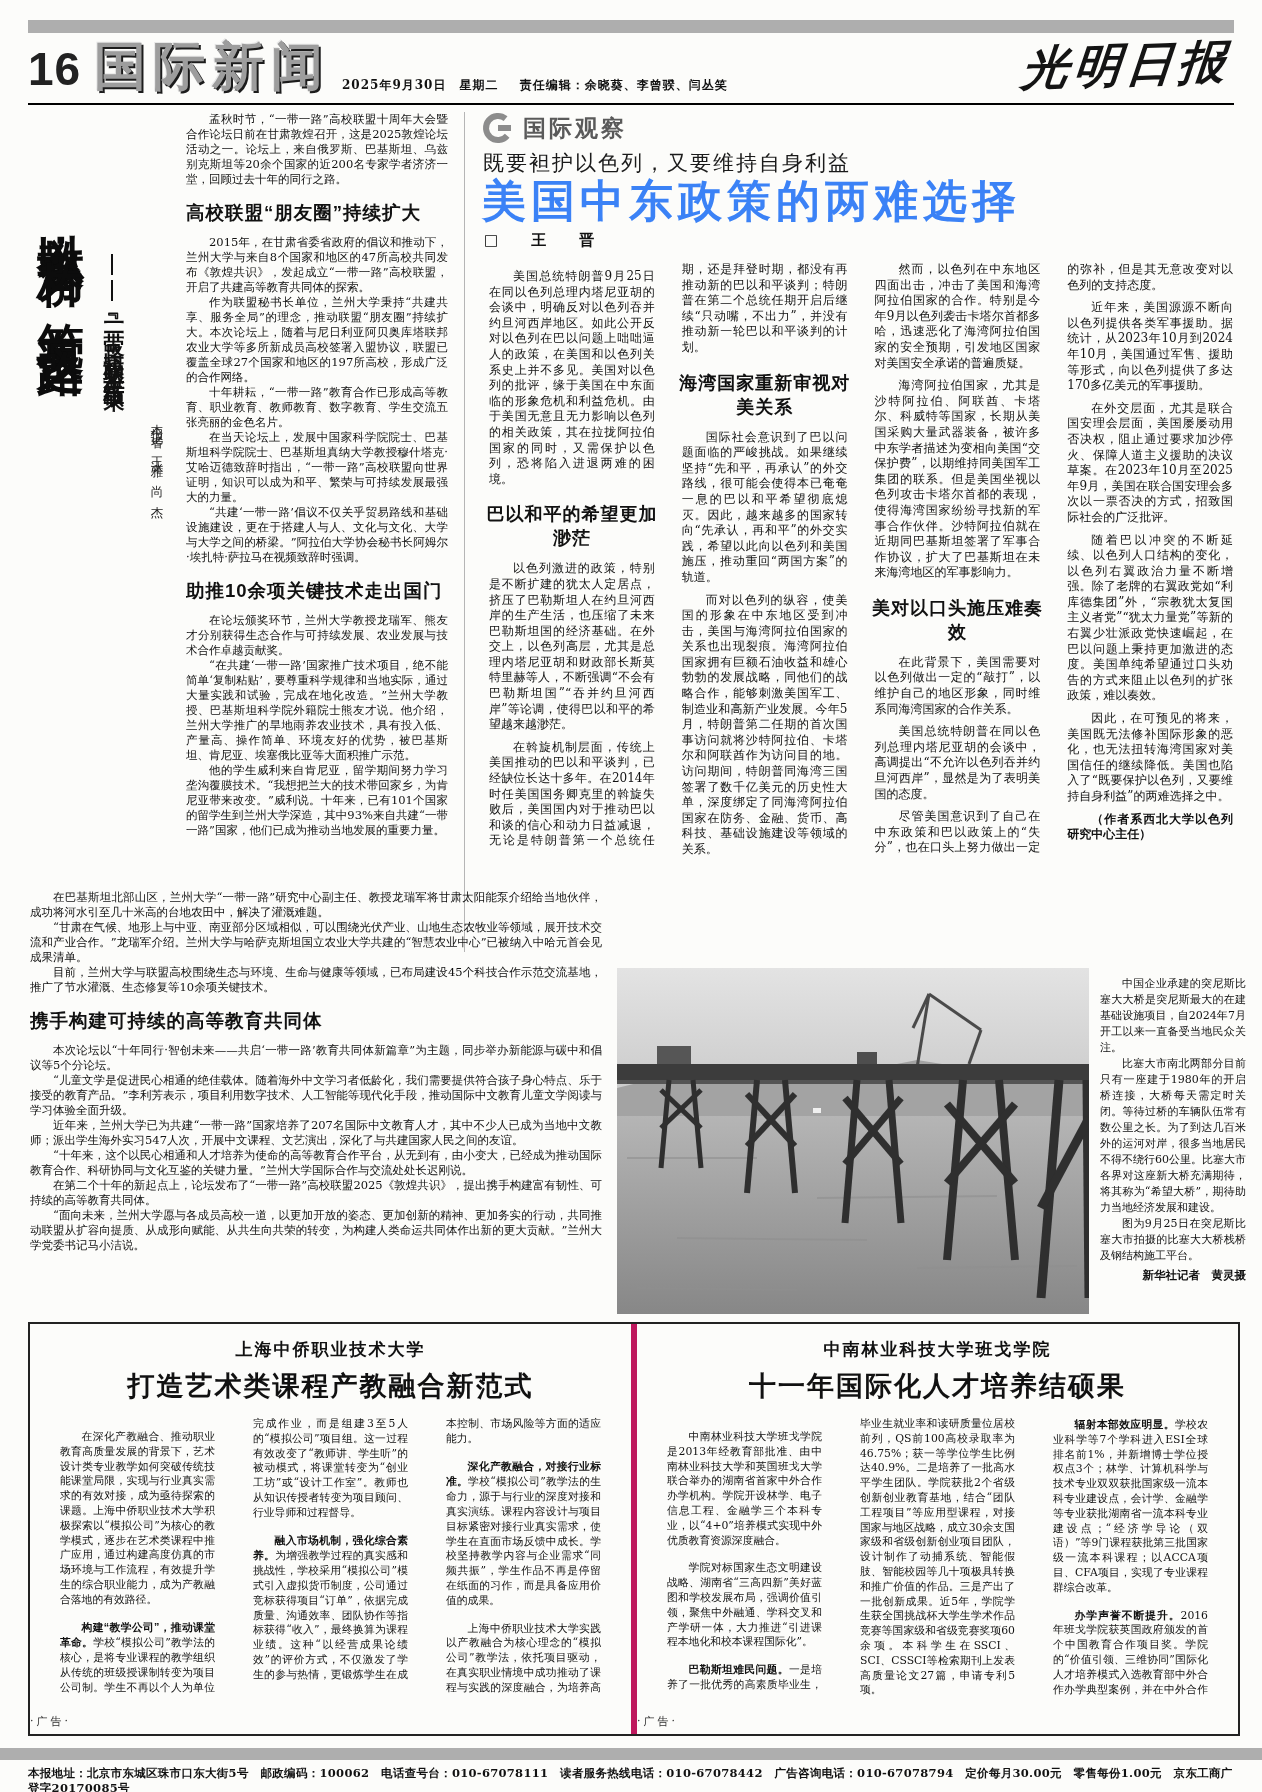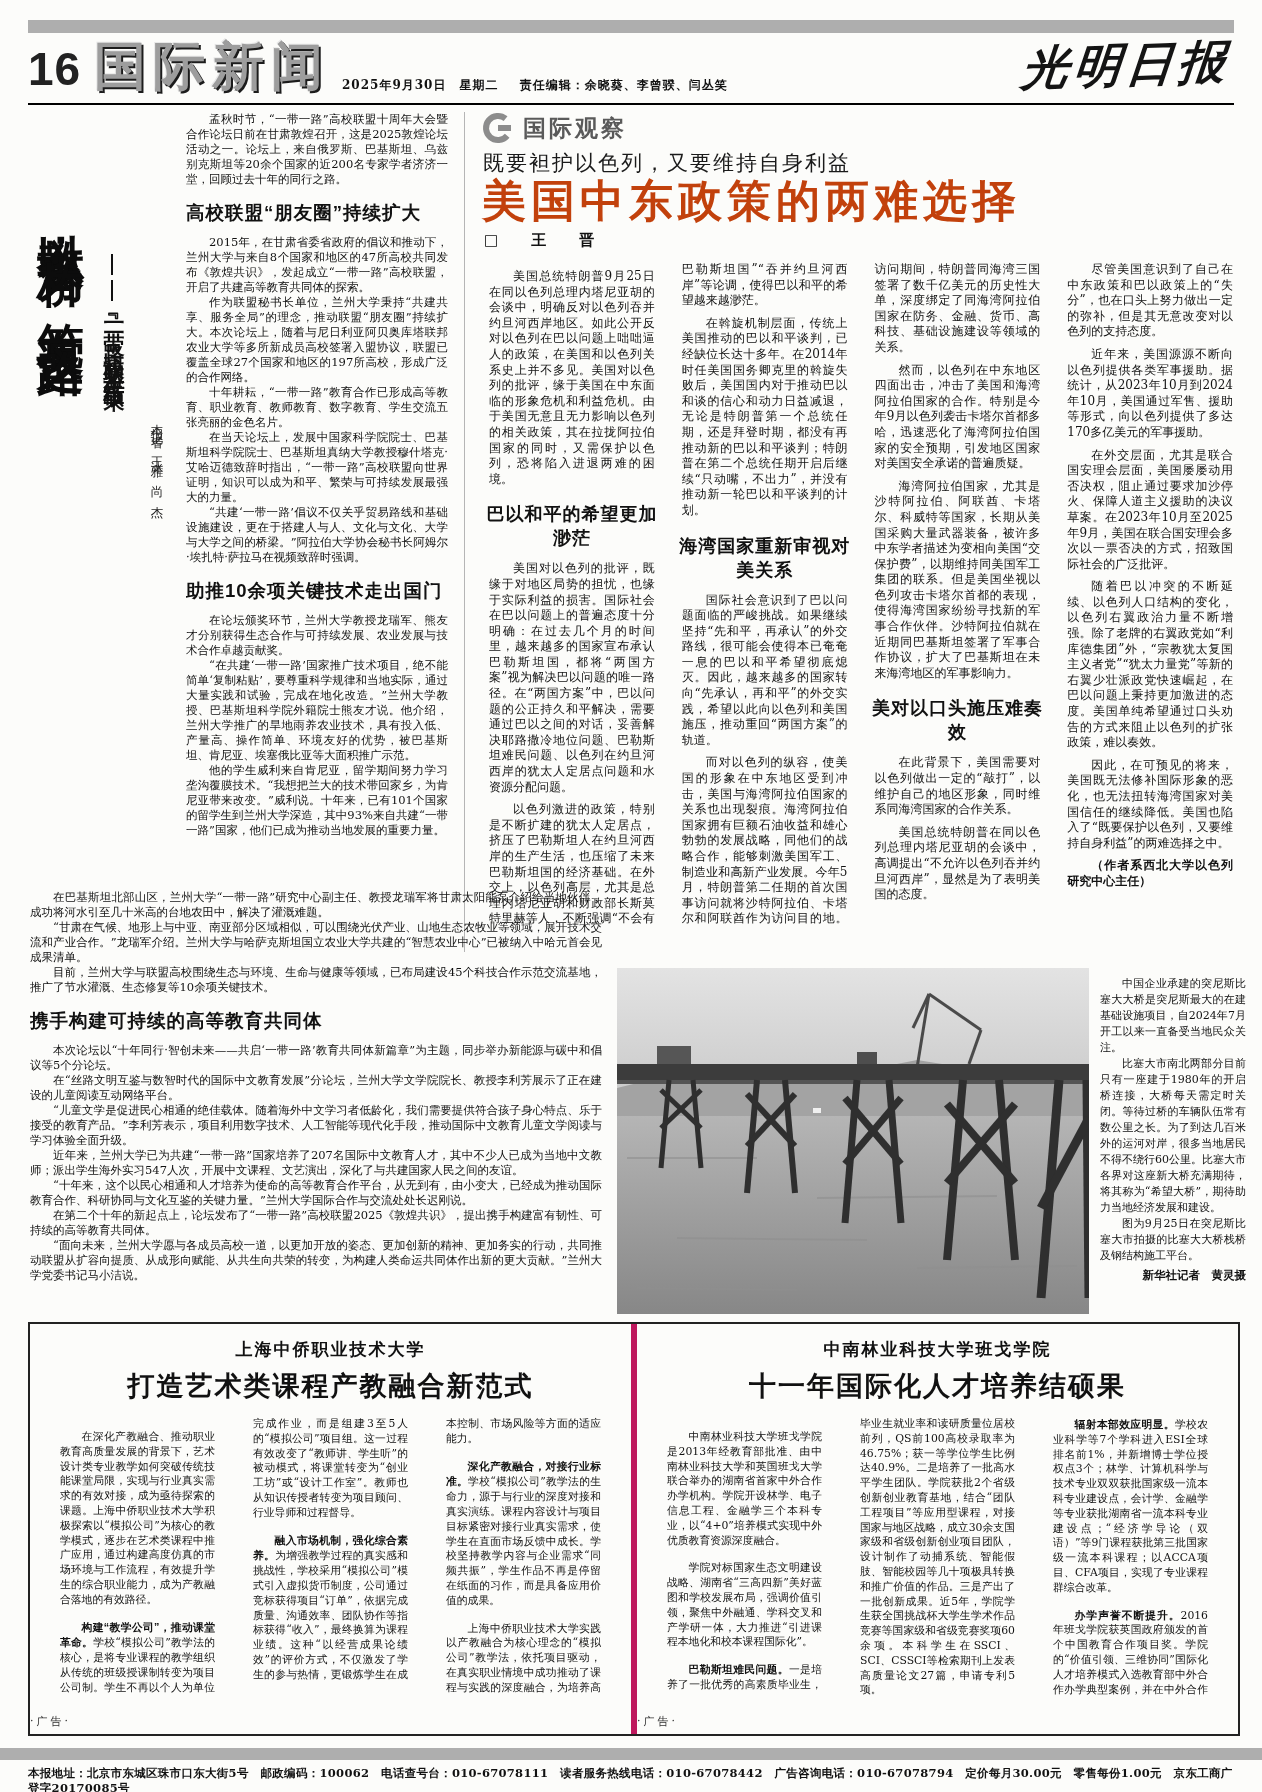--- a/index.html
+++ b/index.html
@@ -29,21 +29,21 @@
   .lead-lower{position:absolute;left:30px;top:890px;width:572px;height:424px;overflow:hidden;}
   .bt p{margin:0;text-indent:2em;text-align:justify;font-size:11.5px;line-height:15px;}
   .col-head{text-align:left;font-family:"Liberation Sans",sans-serif;font-weight:900;
             font-size:18.5px;letter-spacing:1px;margin:13px 0 10px;}
   
   .obs-logo{position:absolute;left:482px;top:112px;display:flex;align-items:center;gap:9px;}
   .obs-logo .glabel{font-family:"Liberation Sans",sans-serif;font-weight:900;font-size:23px;
                     letter-spacing:3px;color:#5a5a5a;}
   .obs-kicker{position:absolute;left:483px;top:149px;font-size:21px;letter-spacing:2px;color:#1a1a1a;}
   .obs-headline{position:absolute;left:482px;top:172px;margin:0;font-weight:900;font-size:44px;
-                letter-spacing:5px;color:#c2410c;}
+                letter-spacing:5px;color:#3b82f6;}
   .obs-byline{position:absolute;left:484px;top:231px;font-weight:700;font-size:15px;letter-spacing:9px;}
   .obs-body{position:absolute;left:482px;top:262px;width:758px;height:692px;columns:4;column-gap:13px;overflow:hidden;}
   .obs-body p{margin:7px;text-indent:2em;text-align:justify;font-size:12px;line-height:15.6px;}
   .obs-head{text-align:center;font-family:"Liberation Sans",sans-serif;font-weight:900;
             font-size:18px;letter-spacing:1px;margin:15px 0 11px;}
   .obs-author{font-family:"Liberation Sans",sans-serif;font-weight:700;}
   
   .photo{position:absolute;left:617px;top:968px;width:472px;height:346px;background:#c9c9c9;}
   .caption{position:absolute;left:1100px;top:976px;width:146px;height:340px;overflow:hidden;}
   .caption p{margin:0;text-indent:2em;text-align:justify;font-size:11px;line-height:16px;}
@@ -100,21 +100,20 @@
     <p>“在共建‘一带一路’国家推广技术项目，绝不能简单‘复制粘贴’，要尊重科学规律和当地实际，通过大量实践和试验，完成在地化改造。”兰州大学教授、巴基斯坦科学院外籍院士熊友才说。他介绍，兰州大学推广的旱地雨养农业技术，具有投入低、产量高、操作简单、环境友好的优势，被巴基斯坦、肯尼亚、埃塞俄比亚等大面积推广示范。</p>
     <p>他的学生威利来自肯尼亚，留学期间努力学习垄沟覆膜技术。“我想把兰大的技术带回家乡，为肯尼亚带来改变。”威利说。十年来，已有101个国家的留学生到兰州大学深造，其中93%来自共建“一带一路”国家，他们已成为推动当地发展的重要力量。</p>
   </div>
 
   <div class="lead-lower bt">
     <p>在巴基斯坦北部山区，兰州大学“一带一路”研究中心副主任、教授龙瑞军将甘肃太阳能泵介绍给当地伙伴，成功将河水引至几十米高的台地农田中，解决了灌溉难题。</p>
     <p>“甘肃在气候、地形上与中亚、南亚部分区域相似，可以围绕光伏产业、山地生态农牧业等领域，展开技术交流和产业合作。”龙瑞军介绍。兰州大学与哈萨克斯坦国立农业大学共建的“智慧农业中心”已被纳入中哈元首会见成果清单。</p>
     <p>目前，兰州大学与联盟高校围绕生态与环境、生命与健康等领域，已布局建设45个科技合作示范交流基地，推广了节水灌溉、生态修复等10余项关键技术。</p>
     <div class="col-head">携手构建可持续的高等教育共同体</div>
     <p>本次论坛以“十年同行·智创未来——共启‘一带一路’教育共同体新篇章”为主题，同步举办新能源与碳中和倡议等5个分论坛。</p>
-    <p>在“丝路文明互鉴与数智时代的国际中文教育发展”分论坛，兰州大学文学院院长、教授李利芳展示了正在建设的儿童阅读互动网络平台。</p>
     <p>“儿童文学是促进民心相通的绝佳载体。随着海外中文学习者低龄化，我们需要提供符合孩子身心特点、乐于接受的教育产品。”李利芳表示，项目利用数字技术、人工智能等现代化手段，推动国际中文教育儿童文学阅读与学习体验全面升级。</p>
     <p>近年来，兰州大学已为共建“一带一路”国家培养了207名国际中文教育人才，其中不少人已成为当地中文教师；派出学生海外实习547人次，开展中文课程、文艺演出，深化了与共建国家人民之间的友谊。</p>
     <p>“十年来，这个以民心相通和人才培养为使命的高等教育合作平台，从无到有，由小变大，已经成为推动国际教育合作、科研协同与文化互鉴的关键力量。”兰州大学国际合作与交流处处长迟刚说。</p>
     <p>在第二个十年的新起点上，论坛发布了“一带一路”高校联盟2025《敦煌共识》，提出携手构建富有韧性、可持续的高等教育共同体。</p>
     <p>“面向未来，兰州大学愿与各成员高校一道，以更加开放的姿态、更加创新的精神、更加务实的行动，共同推动联盟从扩容向提质、从成形向赋能、从共生向共荣的转变，为构建人类命运共同体作出新的更大贡献。”兰州大学党委书记马小洁说。</p>
   </div>
 
   <div class="obs-logo">
     <svg width="32" height="32" viewBox="0 0 32 32">
       <circle cx="16" cy="16" r="12" fill="none" stroke="#8c8c8c" stroke-width="6" stroke-dasharray="56 20" transform="rotate(40 16 16)"></circle>
@@ -122,21 +121,20 @@
     </svg>
     <span class="glabel">国际观察</span>
   </div>
   <div class="obs-kicker">既要袒护以色列，又要维持自身利益</div>
   <h1 class="obs-headline">美国中东政策的两难选择</h1>
   <div class="obs-byline">□　王　晋</div>
 
   <div class="obs-body">
     <p>美国总统特朗普9月25日在同以色列总理内塔尼亚胡的会谈中，明确反对以色列吞并约旦河西岸地区。如此公开反对以色列在巴以问题上咄咄逼人的政策，在美国和以色列关系史上并不多见。美国对以色列的批评，缘于美国在中东面临的形象危机和利益危机。由于美国无意且无力影响以色列的相关政策，其在拉拢阿拉伯国家的同时，又需保护以色列，恐将陷入进退两难的困境。</p>
     <div class="obs-head">巴以和平的希望更加渺茫</div>
-    <p>美国对以色列的批评，既缘于对地区局势的担忧，也缘于实际利益的损害。国际社会在巴以问题上的普遍态度十分明确：在过去几个月的时间里，越来越多的国家宣布承认巴勒斯坦国，都将“两国方案”视为解决巴以问题的唯一路径。在“两国方案”中，巴以问题的公正持久和平解决，需要通过巴以之间的对话，妥善解决耶路撒冷地位问题、巴勒斯坦难民问题、以色列在约旦河西岸的犹太人定居点问题和水资源分配问题。</p>
     <p>以色列激进的政策，特别是不断扩建的犹太人定居点，挤压了巴勒斯坦人在约旦河西岸的生产生活，也压缩了未来巴勒斯坦国的经济基础。在外交上，以色列高层，尤其是总理内塔尼亚胡和财政部长斯莫特里赫等人，不断强调“不会有巴勒斯坦国”“吞并约旦河西岸”等论调，使得巴以和平的希望越来越渺茫。</p>
     <p>在斡旋机制层面，传统上美国推动的巴以和平谈判，已经缺位长达十多年。在2014年时任美国国务卿克里的斡旋失败后，美国国内对于推动巴以和谈的信心和动力日益减退，无论是特朗普第一个总统任期，还是拜登时期，都没有再推动新的巴以和平谈判；特朗普在第二个总统任期开启后继续“只动嘴，不出力”，并没有推动新一轮巴以和平谈判的计划。</p>
     <div class="obs-head">海湾国家重新审视对美关系</div>
     <p>国际社会意识到了巴以问题面临的严峻挑战。如果继续坚持“先和平，再承认”的外交路线，很可能会使得本已奄奄一息的巴以和平希望彻底熄灭。因此，越来越多的国家转向“先承认，再和平”的外交实践，希望以此向以色列和美国施压，推动重回“两国方案”的轨道。</p>
     <p>而对以色列的纵容，使美国的形象在中东地区受到冲击，美国与海湾阿拉伯国家的关系也出现裂痕。海湾阿拉伯国家拥有巨额石油收益和雄心勃勃的发展战略，同他们的战略合作，能够刺激美国军工、制造业和高新产业发展。今年5月，特朗普第二任期的首次国事访问就将沙特阿拉伯、卡塔尔和阿联酋作为访问目的地。访问期间，特朗普同海湾三国签署了数千亿美元的历史性大单，深度绑定了同海湾阿拉伯国家在防务、金融、货币、高科技、基础设施建设等领域的关系。</p>
     <p>然而，以色列在中东地区四面出击，冲击了美国和海湾阿拉伯国家的合作。特别是今年9月以色列袭击卡塔尔首都多哈，迅速恶化了海湾阿拉伯国家的安全预期，引发地区国家对美国安全承诺的普遍质疑。</p>
     <p>海湾阿拉伯国家，尤其是沙特阿拉伯、阿联酋、卡塔尔、科威特等国家，长期从美国采购大量武器装备，被许多中东学者描述为变相向美国“交保护费”，以期维持同美国军工集团的联系。但是美国坐视以色列攻击卡塔尔首都的表现，使得海湾国家纷纷寻找新的军事合作伙伴。沙特阿拉伯就在近期同巴基斯坦签署了军事合作协议，扩大了巴基斯坦在未来海湾地区的军事影响力。</p>
     <div class="obs-head">美对以口头施压难奏效</div>
     <p>在此背景下，美国需要对以色列做出一定的“敲打”，以维护自己的地区形象，同时维系同海湾国家的合作关系。</p>
     <p>美国总统特朗普在同以色列总理内塔尼亚胡的会谈中，高调提出“不允许以色列吞并约旦河西岸”，显然是为了表明美国的态度。</p>

